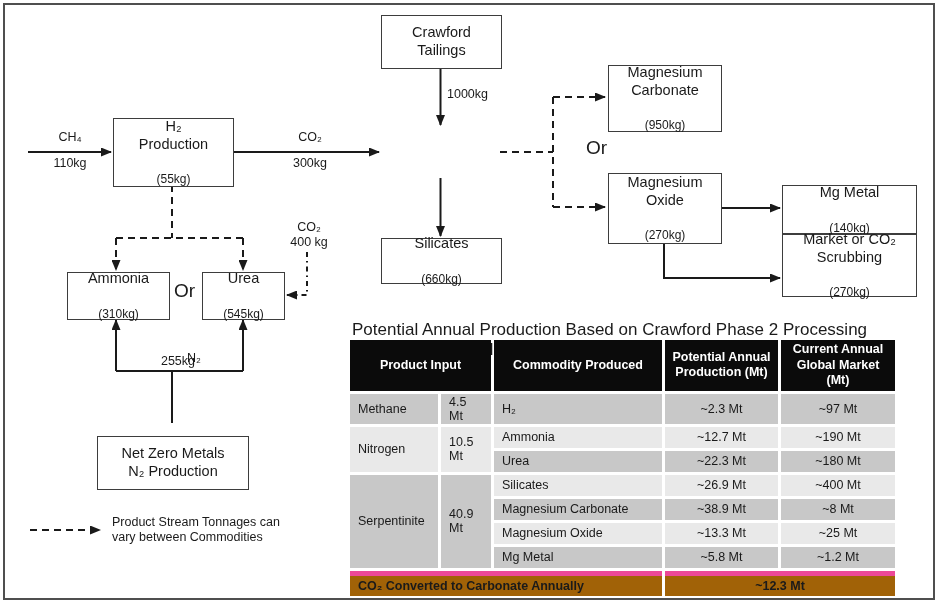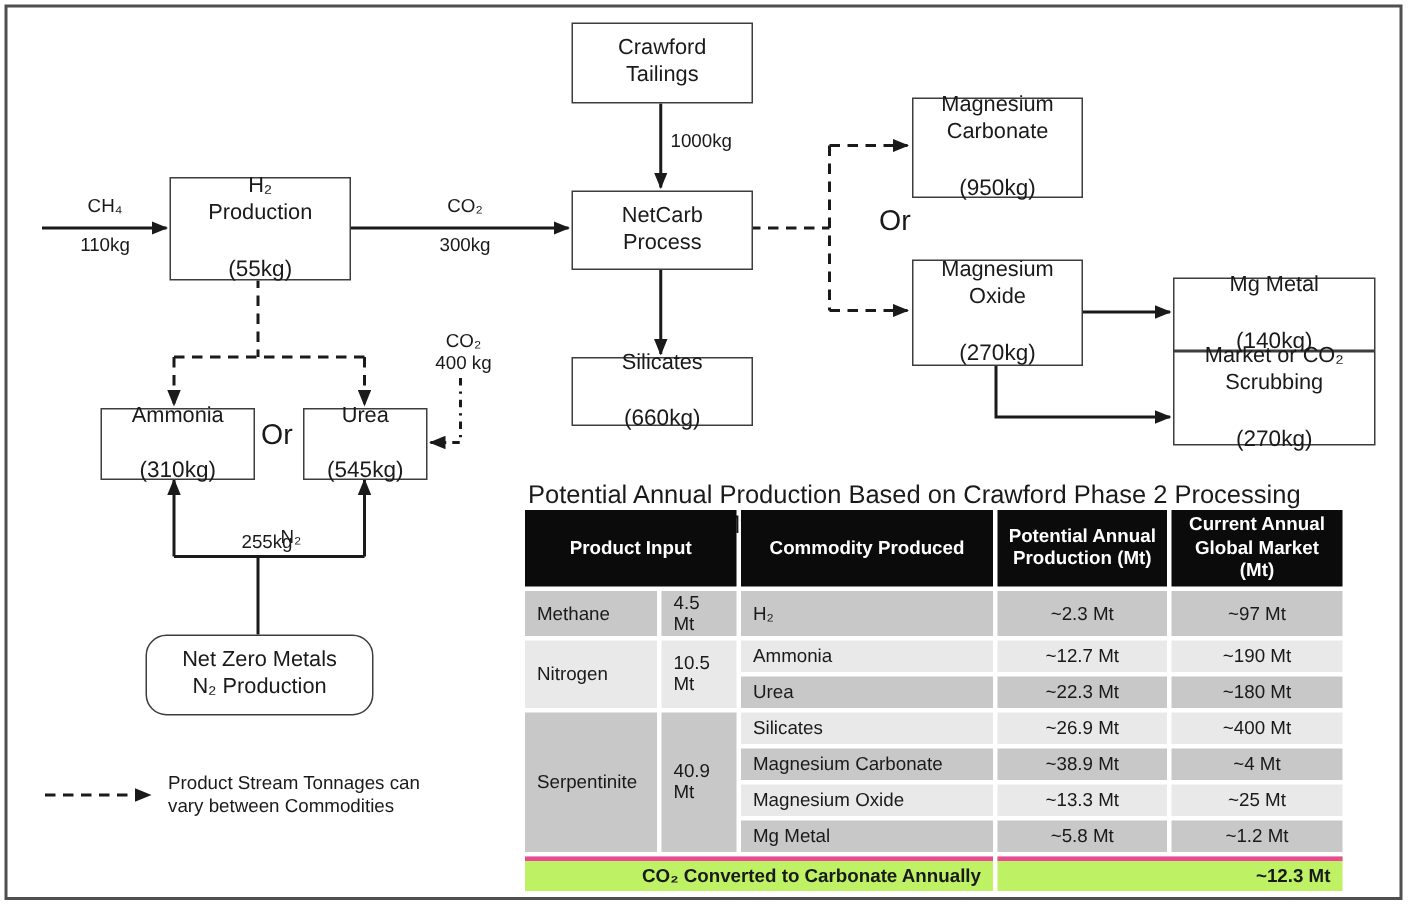--- a/index.html
+++ b/index.html
@@ -5,32 +5,32 @@
   html,body{margin:0;padding:0;background:#fff;}
   .canvas{position:relative;width:940px;height:603px;background:#fff;overflow:hidden;
           font-family:"Liberation Sans","DejaVu Sans",sans-serif;color:#1a1a1a;}
   .frame{position:absolute;left:3px;top:3px;width:928px;height:593px;border:2px solid #4f4f4f;}
   .connectors{position:absolute;left:0;top:0;pointer-events:none;}
 
   
   .box{position:absolute;background:#fff;border:1.6px solid #3d3d3d;display:flex;
        flex-direction:column;align-items:center;justify-content:center;text-align:center;
        line-height:1.22;font-size:14.5px;}
-  .bv{font-size:15px;margin-top:19px;}
+  .bv{font-size:12px;margin-top:19px;}
   .b-crawford{left:381px;top:15px;width:119px;height:52px;}
   .b-h2prod{left:113px;top:118px;width:119px;height:67px;}
   .b-netcarb{left:381px;top:127px;width:119px;height:51px;}
   .b-silicates{left:381px;top:238px;width:119px;height:44px;}
   .b-magcarb{left:608px;top:65px;width:112px;height:65px;}
   .b-magox{left:608px;top:173px;width:112px;height:69px;}
   .b-mgmetal{left:782px;top:185px;width:133px;height:47px;}
   .b-market{left:782px;top:234px;width:133px;height:61px;}
   .b-ammonia{left:67px;top:272px;width:101px;height:46px;}
   .b-urea{left:202px;top:272px;width:81px;height:46px;}
-  .b-netzero{left:97px;top:423px;width:150px;height:52px;border-radius:14px;}
+  .b-netzero{left:97px;top:436px;width:150px;height:52px;}
 
   
   .flabel{position:absolute;font-size:12.5px;text-align:center;line-height:14px;}
   .l-ch4{left:38px;top:130px;width:64px;}
   .l-ch4kg{left:38px;top:156px;width:64px;}
   .l-co2a{left:278px;top:130px;width:64px;}
   .l-co2akg{left:278px;top:156px;width:64px;}
   .l-1000{left:447px;top:87px;width:60px;text-align:left;}
   .l-co2b{left:280px;top:220px;width:58px;}
   .l-co2bkg{left:280px;top:235px;width:58px;}
@@ -46,21 +46,21 @@
   
   .tbl-title{position:absolute;left:352px;top:320px;width:560px;font-size:17px;}
   .prod-table{position:absolute;left:347px;top:337px;border-collapse:separate;border-spacing:3px;
               table-layout:fixed;width:551px;}
   .prod-table th{background:#0b0b0b;color:#fff;font-weight:bold;font-size:12.5px;
                  padding:2px 5px;height:46px;vertical-align:middle;text-align:center;line-height:1.25;}
   .prod-table td{font-size:12.5px;padding:1px 8px;height:19px;vertical-align:middle;}
   .dark{background:#c8c8c8;}
   .light{background:#e9e9e9;}
   .num{text-align:center;}
-  .prod-table tfoot td{background:#bef264;border-top:3px solid #ec4899;font-weight:bold;height:18px;text-align:right;}
+  .prod-table tfoot td{background:#a16207;border-top:5px solid #ec4899;font-weight:bold;height:18px;}
 </style>
 </head>
 <body>
 
 <div class="canvas">
   <div class="frame"></div>
 
   <svg class="connectors" width="940" height="603">
     <defs>
       <marker id="ah" markerUnits="userSpaceOnUse" markerWidth="11" markerHeight="9" refX="10" refY="4.5" orient="auto-start-reverse">
@@ -97,24 +97,20 @@
 
   <div class="box b-crawford">
     <div>Crawford</div>
     <div>Tailings</div>
   </div>
   <div class="box b-h2prod">
     <div>H₂</div>
     <div>Production</div>
     <div class="bv">(55kg)</div>
   </div>
-  <div class="box b-netcarb">
-    <div>NetCarb</div>
-    <div>Process</div>
-  </div>
   <div class="box b-silicates">
     <div>Silicates</div>
     <div class="bv">(660kg)</div>
   </div>
   <div class="box b-magcarb">
     <div>Magnesium</div>
     <div>Carbonate</div>
     <div class="bv">(950kg)</div>
   </div>
   <div class="box b-magox">
@@ -201,21 +197,21 @@
       <tr>
         <td class="dark" rowspan="4">Serpentinite</td>
         <td class="dark" rowspan="4">40.9 Mt</td>
         <td class="light">Silicates</td>
         <td class="light num">~26.9 Mt</td>
         <td class="light num">~400 Mt</td>
       </tr>
       <tr>
         <td class="dark">Magnesium Carbonate</td>
         <td class="dark num">~38.9 Mt</td>
-        <td class="dark num">~4 Mt</td>
+        <td class="dark num">~8 Mt</td>
       </tr>
       <tr>
         <td class="light">Magnesium Oxide</td>
         <td class="light num">~13.3 Mt</td>
         <td class="light num">~25 Mt</td>
       </tr>
       <tr>
         <td class="dark">Mg Metal</td>
         <td class="dark num">~5.8 Mt</td>
         <td class="dark num">~1.2 Mt</td>

